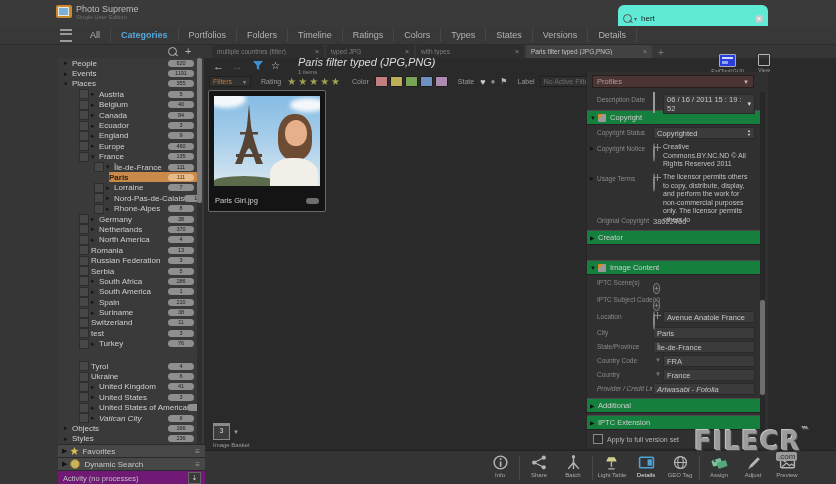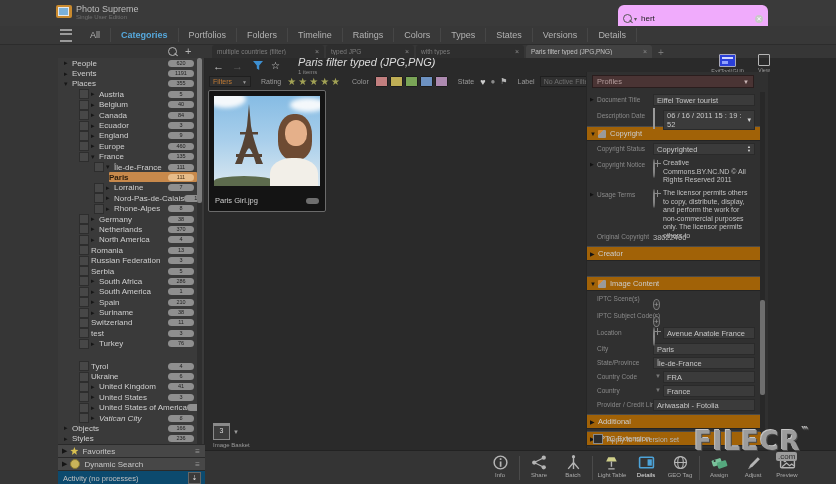--- a/index.html
+++ b/index.html
@@ -4,21 +4,21 @@
 <style>
   html,body{margin:0;padding:0;background:#222;}
   .app{position:relative;width:836px;height:484px;background:#363636;overflow:hidden;
        font-family:"Liberation Sans","DejaVu Sans",sans-serif;color:#c8c8c8;}
   
   .titlebar{position:absolute;left:0;top:0;width:836px;height:26px;background:#3a3a3a;}
   .logo{position:absolute;left:56px;top:5px;width:16px;height:13px;background:#c98a2e;border-radius:2px;}
   .logo:before{content:"";position:absolute;left:2px;top:2px;width:9px;height:7px;background:#7ab0d8;border:1px solid #e8e8e8;}
   .apptitle{position:absolute;left:76px;top:4px;font-size:9px;color:#bdbdbd;}
   .appsub{position:absolute;left:76px;top:14px;font-size:6px;color:#6f6f6f;}
-  .searchbox{position:absolute;left:618px;top:5px;width:150px;height:27px;background:#f0abfc;border-radius:6px;
+  .searchbox{position:absolute;left:618px;top:5px;width:150px;height:27px;background:#5eead4;border-radius:6px;
              display:flex;align-items:center;padding:0 5px;box-sizing:border-box;}
   .searchbox .q{width:7px;height:7px;border:1.3px solid #555;border-radius:50%;position:relative;flex:0 0 auto;}
   .searchbox .q:after{content:"";position:absolute;left:5px;top:6px;width:4px;height:1.3px;background:#555;transform:rotate(40deg);}
   .searchbox .dd{font-size:6px;color:#555;margin:0 4px 0 2px;}
   .searchbox .txt{flex:1;font-size:8px;color:#222;}
   .searchbox .clr{width:8px;height:8px;border-radius:50%;background:#c9c9c9;color:#fff;font-size:6px;line-height:8px;text-align:center;}
   
   .menubar{position:absolute;left:0;top:26px;width:836px;height:18px;background:#383838;border-bottom:1px solid #2c2c2c;display:flex;align-items:center;}
   .burger{width:12px;height:9px;margin:0 8px 0 60px;border-top:2px solid #9a9a9a;border-bottom:2px solid #9a9a9a;position:relative;}
   .burger:before{content:"";position:absolute;left:0;top:2.5px;width:12px;height:2px;background:#9a9a9a;}
@@ -50,21 +50,21 @@
   .trow .body{display:flex;align-items:center;flex:1;height:10px;}
   .trow.sel .tl{color:#2b1c0c;font-weight:bold;}
   .trow.sel .pill{background:#e7bc8a;color:#4a2f12;}
   .sscroll{position:absolute;right:2px;top:0;width:5px;height:386px;background:#2f2f2f;}
   .sscroll .thumb{position:absolute;left:0;top:0;width:5px;height:145px;background:#7d7d7d;border-radius:2px;}
   .spanel{position:absolute;left:0;width:147px;height:13px;background:#474747;border-top:1px solid #2a2a2a;
           display:flex;align-items:center;font-size:8px;color:#c6c6c6;box-sizing:border-box;}
   .spanel .pa{font-size:7px;color:#151515;margin:0 3px 0 4px;}
   .spanel .picon{width:8px;height:8px;margin-right:4px;border-radius:2px;}
   .spanel .menu3{margin-left:auto;margin-right:5px;color:#9a9a9a;font-size:8px;}
-  .activity{position:absolute;left:0;top:412px;width:147px;height:14px;background:#0c4a6e;border-top:1px solid #2a2a2a;
+  .activity{position:absolute;left:0;top:412px;width:147px;height:14px;background:#701a75;border-top:1px solid #2a2a2a;
             display:flex;align-items:center;font-size:7.5px;color:#c0c0c0;}
   .activity .alabel{margin-left:5px;}
   .activity .aicon{margin-left:auto;margin-right:4px;width:11px;height:10px;background:#3a3a3a;border:1px solid #666;
                    color:#ddd;font-size:7px;line-height:10px;text-align:center;}
   
   .content{position:absolute;left:205px;top:58px;width:631px;height:392px;background:#2a2a2a;}
   .ctoolbar{position:absolute;left:0;top:0;width:631px;height:15px;display:flex;align-items:center;}
   .navarr{font-size:11px;margin-left:8px;color:#c7c7c7;}
   .navarr.dim{color:#5c5c5c;}
   .funnel{margin-left:10px;width:10px;height:10px;}
@@ -115,21 +115,21 @@
   .basket .bic{width:15px;height:13px;background:#3d3d3d;border:1px solid #8a8a8a;border-top:3px solid #8a8a8a;
                color:#ddd;font-size:7px;line-height:10px;text-align:center;}
   .basket .bdd{color:#9a9a9a;font-size:6px;}
   .basket .blb{font-size:6px;color:#9a9a9a;margin-top:2px;}
   
   .details{position:absolute;left:586px;top:72px;width:182px;height:376px;background:#303030;border-left:1px solid #262626;box-sizing:border-box;}
   .profiles{position:absolute;left:5px;top:3px;width:162px;height:13px;background:#4a3434;border:1px solid #2a1d1d;
             color:#b49c9c;font-size:7.5px;display:flex;align-items:center;padding:0 4px;box-sizing:border-box;}
   .profiles .dd{margin-left:auto;color:#c9b5b5;font-size:6px;}
   .drows{position:absolute;left:0;top:20px;width:174px;}
-  .dsec{height:13px;background:#a16207;border-top:1px solid #4a4a4a;border-bottom:1px solid #242424;
+  .dsec{height:13px;background:#15803d;border-top:1px solid #4a4a4a;border-bottom:1px solid #242424;
         display:flex;align-items:center;font-size:7.5px;color:#cccccc;}
   .dsec .sa{font-size:6px;color:#141414;width:8px;margin-left:3px;}
   .dsec .fold{width:8px;height:8px;margin-right:4px;background:linear-gradient(135deg,#d98a30 32%,#9a9a9a 32%);border-radius:1px;}
   .drow{display:flex;align-items:flex-start;box-sizing:border-box;padding-top:2px;}
   .farr{width:7px;font-size:5px;color:#121212;margin-left:3px;padding-top:2px;flex:0 0 auto;}
   .dlabel{width:56px;flex:0 0 auto;font-size:6.5px;color:#8a8a8a;padding-top:2px;white-space:nowrap;overflow:visible;}
   .dlabel.noarr{margin-left:10px;}
   .dico{width:10px;flex:0 0 auto;padding-top:1px;}
   .globe{width:7px;height:7px;border:1px solid #8a8a8a;border-radius:50%;position:relative;}
   .globe:before{content:"";position:absolute;left:0;top:2.5px;width:7px;height:1px;background:#8a8a8a;}
@@ -644,27 +644,20 @@
     </div>
   </div>
 
   <div class="details">
     <div class="profiles">
       <span>Profiles</span>
         <span class="dd">▼</span>
     </div>
     <div class="drows" id="drows">
         <div class="drow" style="height: 16px;">
-          <span class="farr">▶</span>
-          <div class="dlabel">Document Title</div>
-          <div class="valbox">
-            <span>Eiffel Tower tourist</span>
-          </div>
-        </div>
-        <div class="drow" style="height: 16px;">
           <div class="dlabel noarr">Description Date</div>
           <span class="dico"><span class="cal"></span></span>
           <div class="valbox">
             <span>06 / 16 / 2011    15 : 19 : 52</span>
             <span class="chev">▾</span>
           </div>
         </div>
         <div class="dsec" style="margin-top: 2px;">
           <span class="sa">▼</span>
           <span class="fold"></span>
@@ -736,21 +729,21 @@
             <span>FRA</span>
           </div>
         </div>
         <div class="drow" style="height: 14px;">
           <div class="dlabel noarr">Country</div>
           <span class="predd">▼</span>
           <div class="valbox">
             <span>France</span>
           </div>
         </div>
-        <div class="drow" style="height: 15px;">
+        <div class="drow" style="height: 15px; font-style: italic;">
           <div class="dlabel noarr">Provider / Credit Line</div>
           <div class="valbox">
             <span>Ariwasabi - Fotolia</span>
           </div>
         </div>
         <div class="dsec" style="margin-top: 2px;">
           <span class="sa">▶</span>
           <span>Additional</span>
         </div>
         <div class="dsec" style="margin-top: 2px;">

